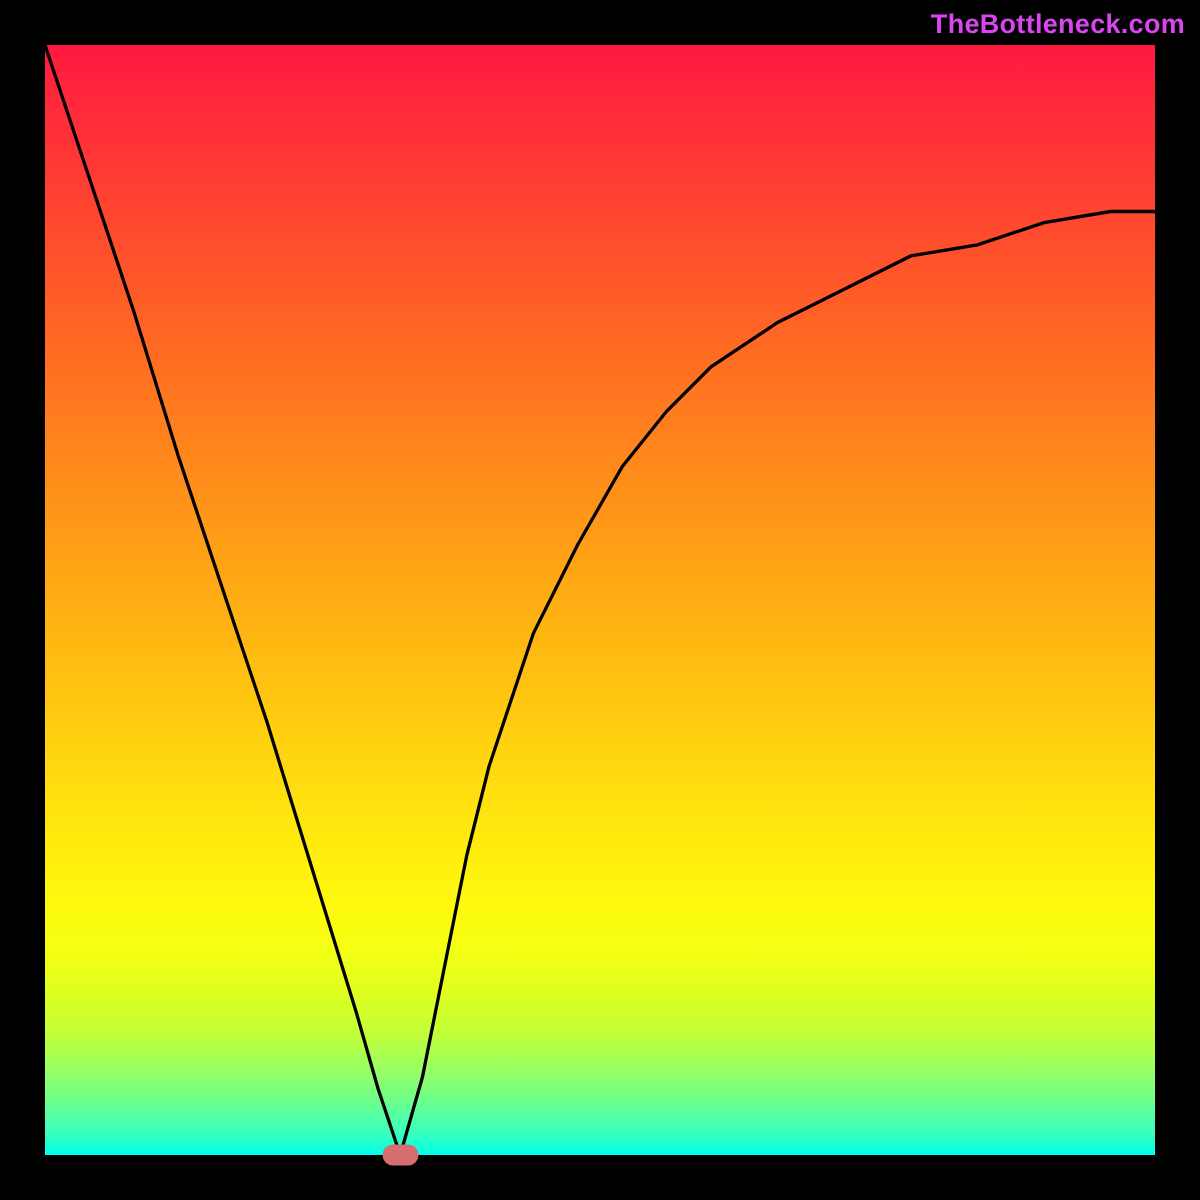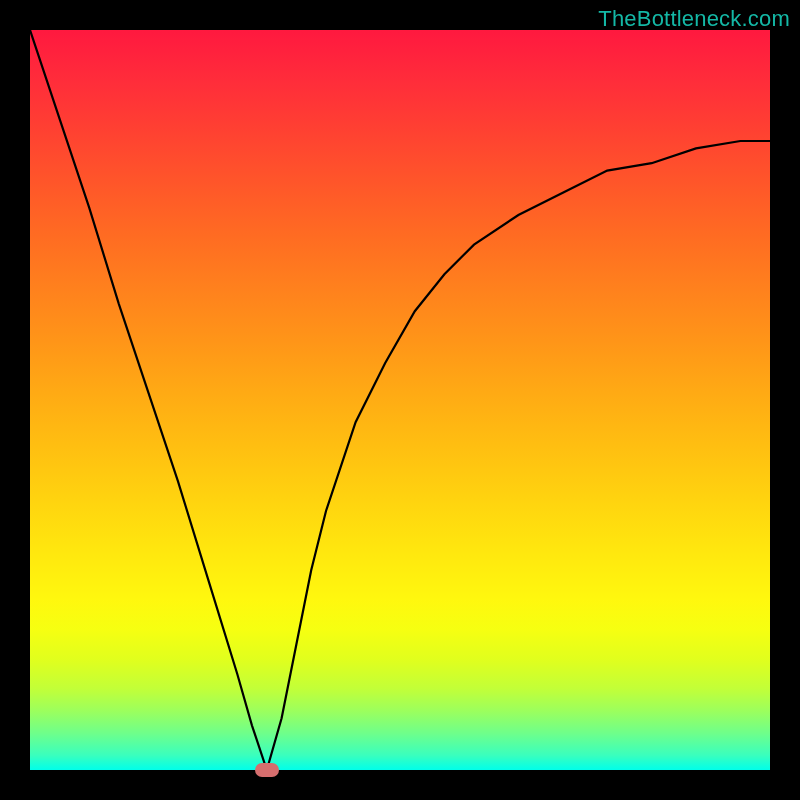--- a/index.html
+++ b/index.html
@@ -48,23 +48,23 @@
       #9cff5d 92%,
       #6fff8a 95%,
       #3affbd 98%,
       #00ffea 100%
     );
   }
   .watermark {
     position: absolute;
     top: 6px;
     right: 10px;
-    color: #14b8a6;
-    font-size: 22px;
-    font-weight: 400;
+    color: #d946ef;
+    font-size: 18px;
+    font-weight: 700;
     z-index: 10;
     letter-spacing: 0.2px;
   }
   .curve-svg {
     position: absolute;
     left: 30px;
     top: 30px;
     width: 740px;
     height: 740px;
     z-index: 5;

